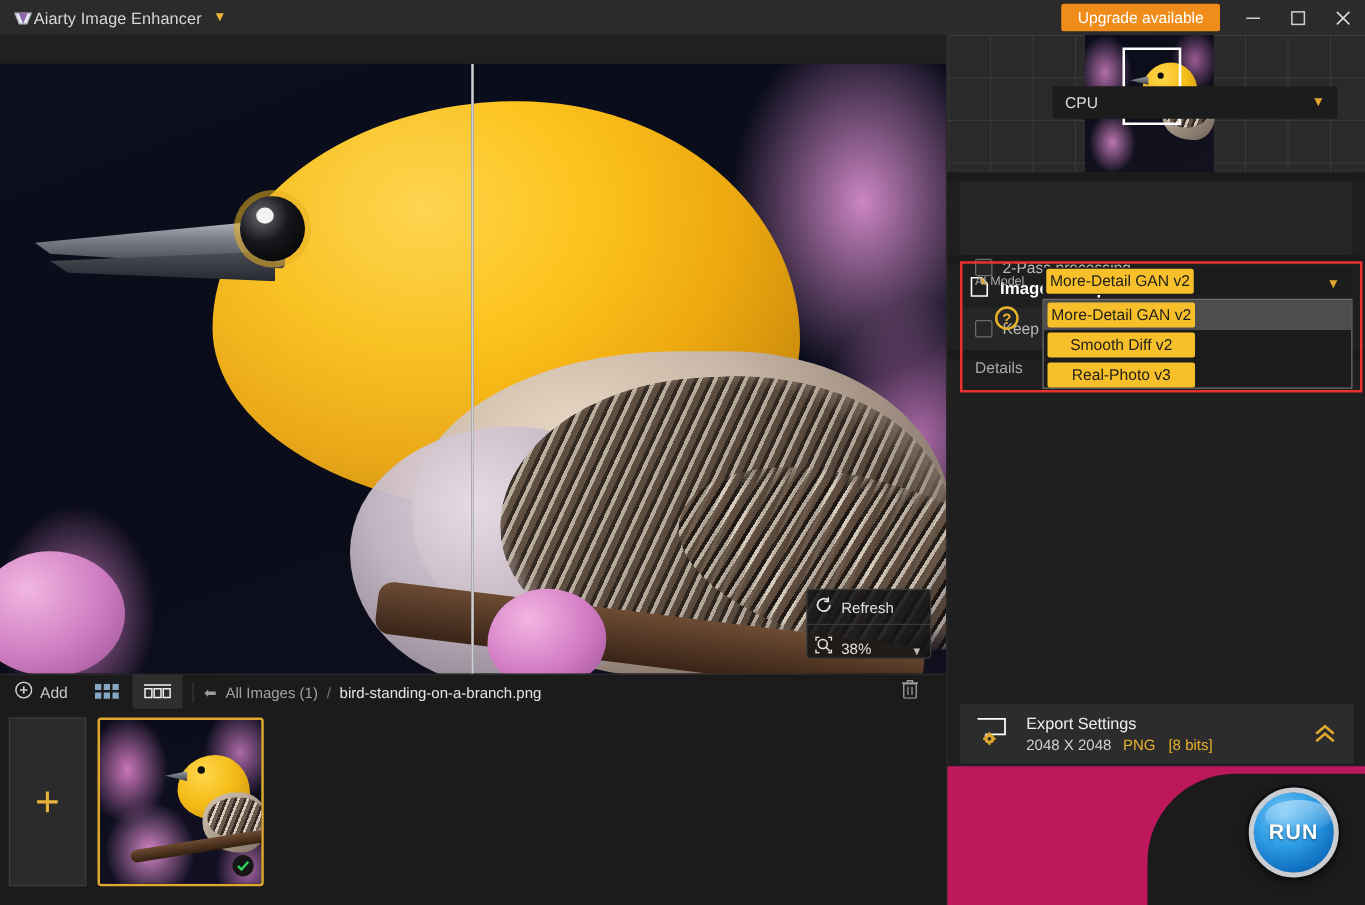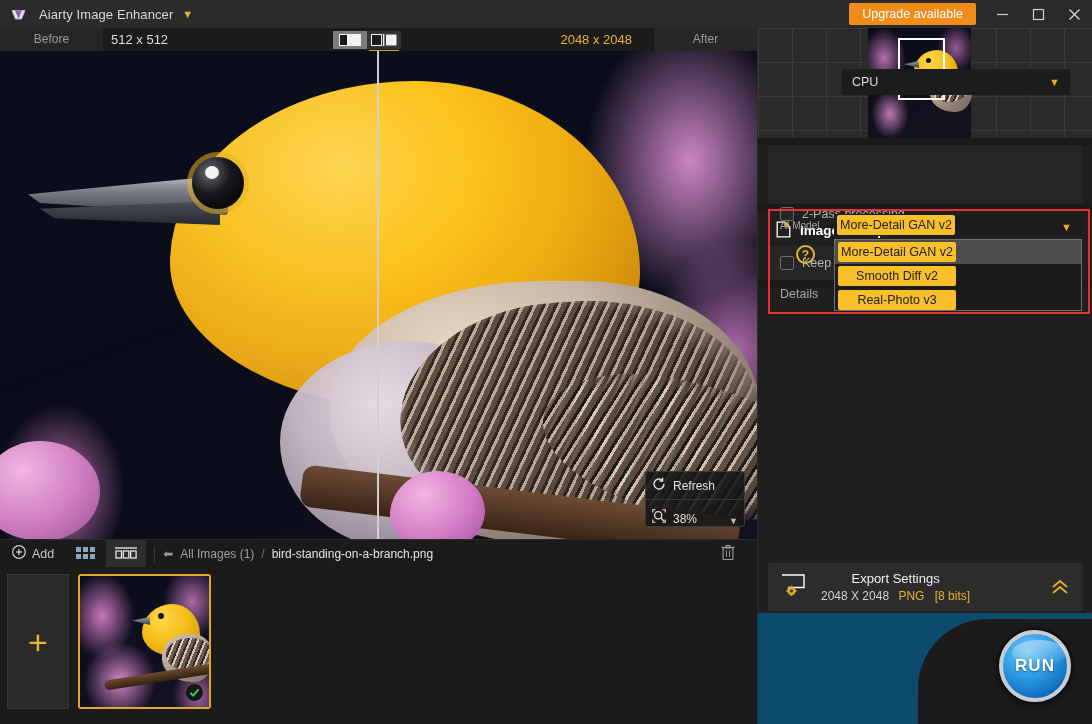--- a/index.html
+++ b/index.html
@@ -19,21 +19,21 @@
   .titlebar {
     position: absolute; left: 0; top: 0; width: 1092px; height: 28px;
     background: #2b2b2b;
     display: flex; align-items: center;
   }
   .app-logo {
     margin-left: 9px; width: 18px; height: 18px;
     display: flex; align-items: center; justify-content: center;
   }
   .app-title {
-    margin-left: 12px; color: #d8d8d8; font-size: 13px;
+    margin-left: 0; color: #d8d8d8; font-size: 13px;
     letter-spacing: .1px;
   }
   .title-chevron {
     margin-left: 9px; color: #e8b33a; font-size: 11px; line-height: 1;
   }
   .titlebar-spacer { flex: 1; }
   .upgrade-btn {
     height: 22px; background: #f08c1a; color: #ffffff;
     font-size: 12.5px; padding: 0 13px;
     display: flex; align-items: center; border-radius: 2px;
@@ -401,31 +401,31 @@
   .btn-addtext {
     background: #1c7fe0; color: #ffffff; font-size: 12.5px;
     height: 22px; padding: 0 16px; border-radius: 2px;
     display: flex; align-items: center; margin-left: auto;
   }
 
   
   .export-card {
     position: absolute; left: 10px; top: 535px; width: 315px; height: 48px;
     background: #2c2c2c; border-radius: 2px;
-    display: flex; align-items: center; padding: 0 13px; gap: 14px; text-align: center;
+    display: flex; align-items: center; padding: 0 13px; gap: 14px;
   }
   .exp-title { color: #efefef; font-size: 13px; }
   .exp-sub { font-size: 12px; color: #d2d2d2; margin-top: 3px; }
   .exp-png { color: #e8b32c; margin-left: 6px; }
   .exp-bits { color: #e8b32c; margin-left: 7px; }
   .exp-chevrons { margin-left: auto; color: #e0a82c; font-size: 13px; line-height: .62; text-align: center; }
 
   .runzone {
     position: absolute; left: 0; top: 585px; width: 335px; height: 111px;
-    background: #0c4a6e;
+    background: #be185d;
   }
   .run-bg {
     position: absolute; right: 0; bottom: 0; width: 175px; height: 105px;
     background: #1b1b1b;
     border-radius: 70px 0 0 0;
   }
   .run-btn {
     position: absolute; right: 22px; bottom: 22px;
     width: 72px; height: 72px; border-radius: 50%;
     background: radial-gradient(circle at 38% 28%, #76c5f5 0%, #2f9ee6 40%, #0f6fc0 75%, #0b5496 100%);
@@ -475,42 +475,20 @@
         </svg>
     </div>
     <div class="win-btn">
       <svg width="13" height="13" viewBox="0 0 13 13">
           <line x1="1.5" y1="1.5" x2="11.5" y2="11.5" stroke="#dadada" stroke-width="1.3"></line>
           <line x1="11.5" y1="1.5" x2="1.5" y2="11.5" stroke="#dadada" stroke-width="1.3"></line>
         </svg>
     </div>
   </div>
 
-  <div class="imgbar">
-    <div class="lbl-before">Before</div>
-    <div class="dim-before">512 x 512</div>
-    <div class="view-toggles">
-      <div class="vt sel-a">
-        <svg width="22" height="12" viewBox="0 0 22 12">
-          <rect x="0.5" y="0.5" width="21" height="11" fill="#1b1b1b" stroke="#f0f0f0" stroke-width="1"></rect>
-          <rect x="8" y="1" width="13.5" height="10" fill="#f2f2f2"></rect>
-        </svg>
-      </div>
-      <div class="vt sel-b">
-        <svg width="26" height="12" viewBox="0 0 26 12">
-          <rect x="0.5" y="0.5" width="10" height="11" fill="#1b1b1b" stroke="#f0f0f0" stroke-width="1"></rect>
-          <rect x="12" y="0" width="1.4" height="12" fill="#f2f2f2"></rect>
-          <rect x="15" y="0.5" width="10.5" height="11" fill="#f2f2f2"></rect>
-        </svg>
-      </div>
-    </div>
-    <div class="imgbar-spacer"></div>
-    <div class="dim-after">2048 x 2048</div>
-    <div class="lbl-after">After</div>
-  </div>
 
   <div class="canvas">
     <div class="half left">
       <div class="bird-scene l">
         <div class="bsh body-main"></div>
         <div class="bsh body-lower"></div>
         <div class="bsh breast"></div>
 
         <div class="bsh beak"></div>
         <div class="bsh beak2"></div>

